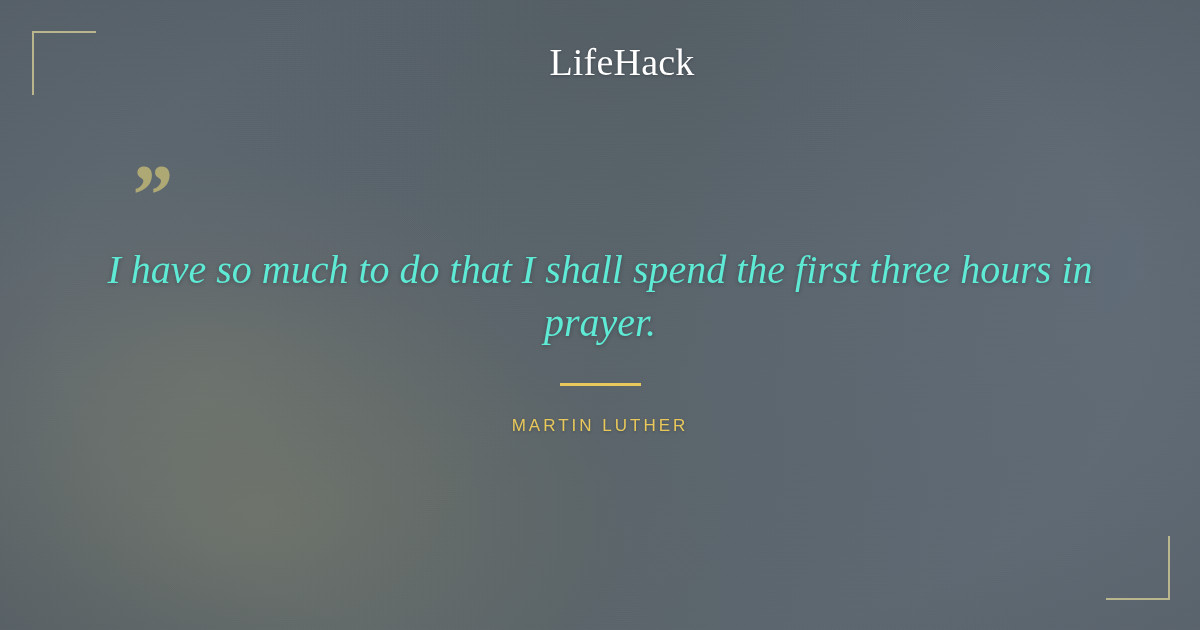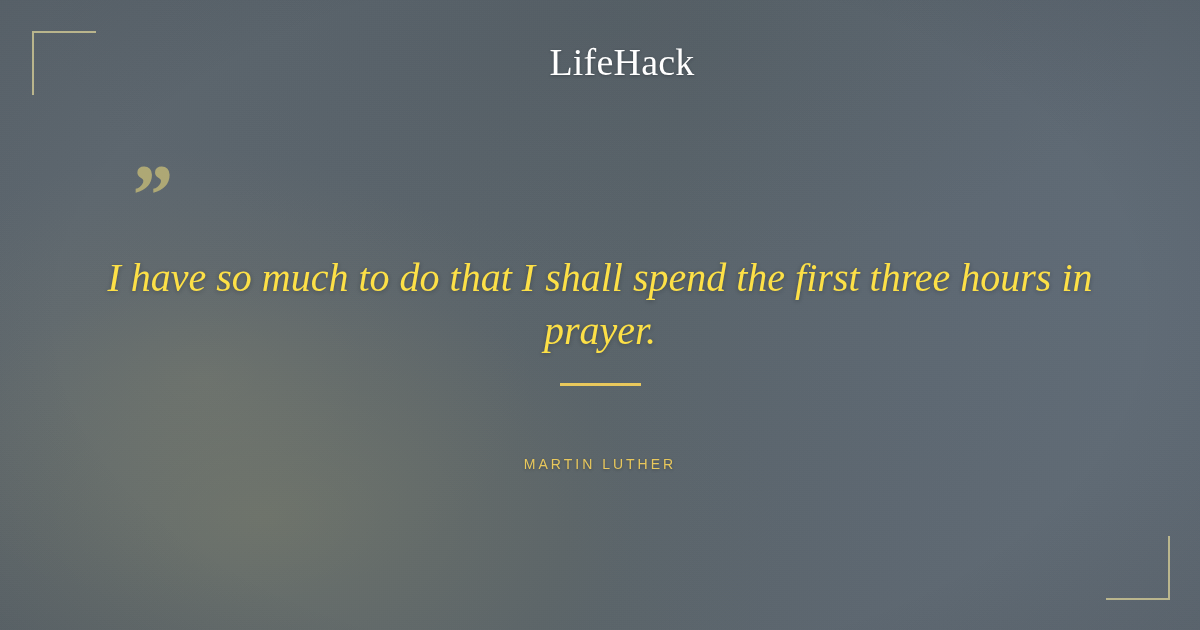--- a/index.html
+++ b/index.html
@@ -154,51 +154,49 @@
   #quote-text {
     position: absolute;
     left: 100px;
     width: 1000px;
     top: 243px;
     text-align: center;
     font-family: "Liberation Serif", "DejaVu Serif", serif;
     font-style: italic;
     font-size: 40px;
     line-height: 53px;
-    color: #fde047;
+    color: #5eead4;
     text-shadow: 0 1px 4px rgba(20,26,32,0.32);
-    margin-top: 8px;
   }
 
   
   #divider {
     position: absolute;
     left: 560px;
     top: 383px;
     width: 81px;
     height: 3px;
     background: #e9c85c;
   }
 
   
   #attribution {
     position: absolute;
     left: 0;
     right: 0;
     top: 414px;
     text-align: center;
     font-family: "Liberation Sans", sans-serif;
-    font-size: 14px;
+    font-size: 17px;
     line-height: 24px;
     font-weight: 400;
     letter-spacing: 3.0px;
     color: #e9c85c;
     text-transform: uppercase;
     text-shadow: 0 1px 3px rgba(20,26,32,0.30);
-    margin-top: 38px;
   }
 </style>
 </head>
 <body>
 
 <div id="card">
 
   <div class="bg-layer bg-base"></div>
   <div class="bg-layer bg-glow-warm"></div>
   <div class="bg-layer bg-glow-warm2"></div>

